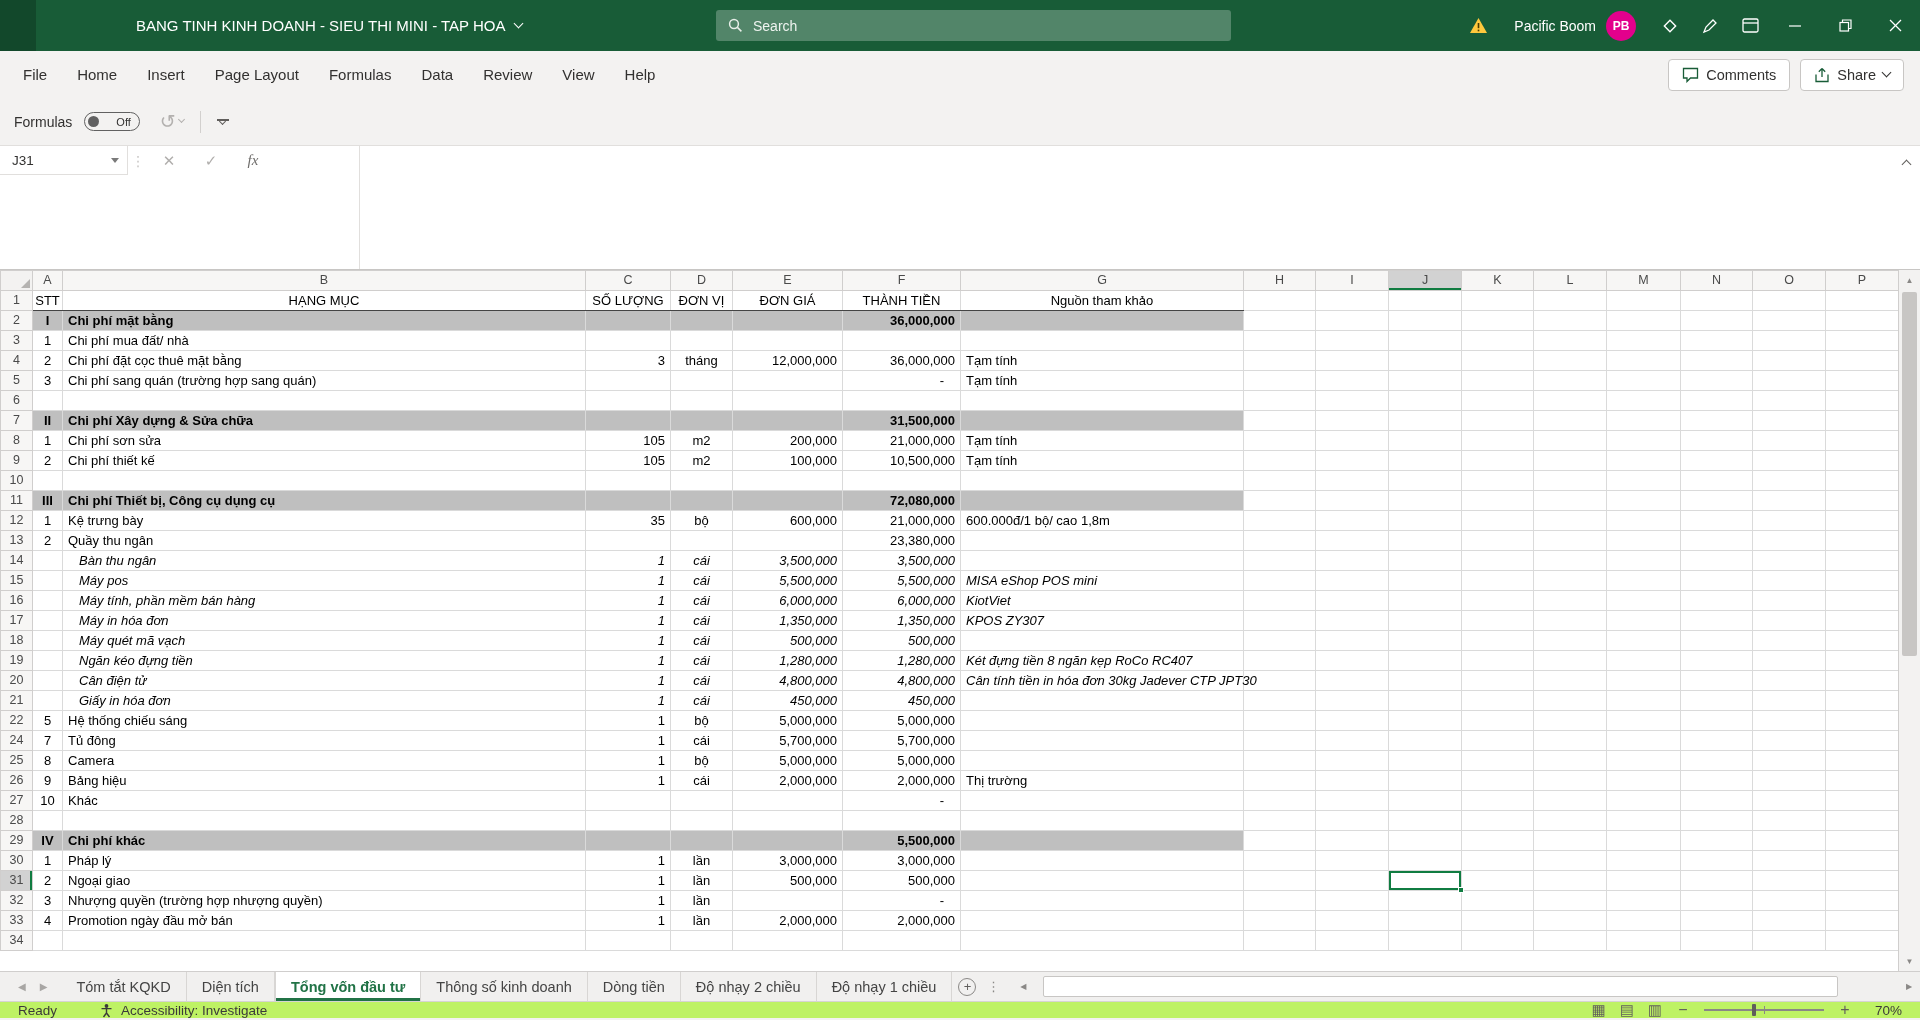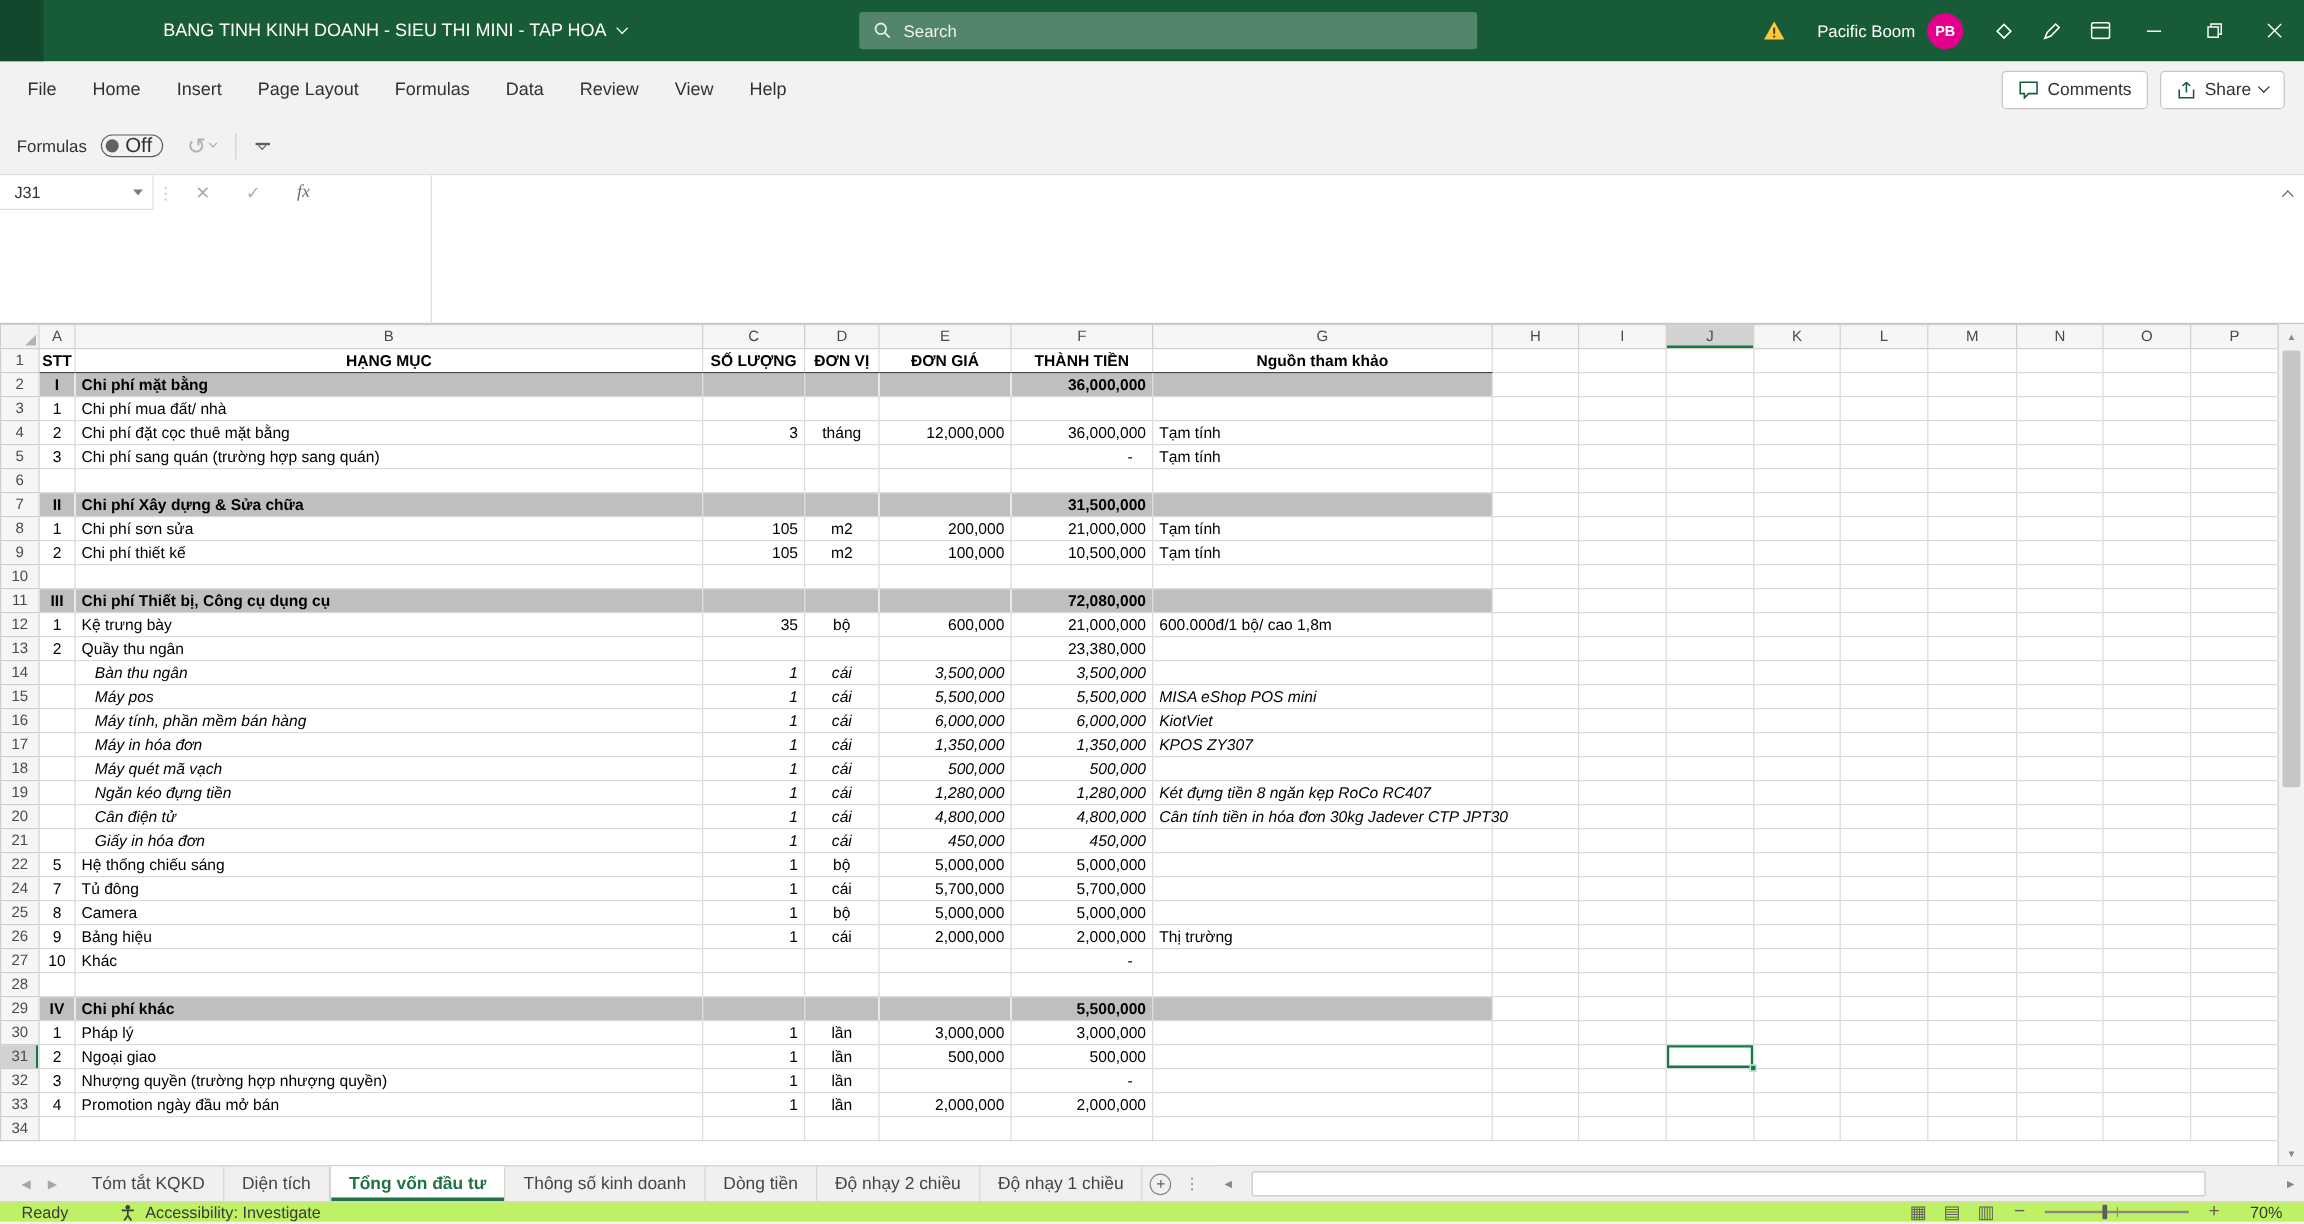--- a/index.html
+++ b/index.html
@@ -26,21 +26,21 @@
   .menu-item { padding:7px 15px; font-size:15px; color:#323130; cursor:default; }
   .mb-right { margin-left:auto; display:flex; align-items:center; gap:10px; }
   .mb-btn { display:flex; align-items:center; gap:7px; background:#fff; border:1px solid #c8c6c4; border-radius:4px; height:32px; padding:0 13px; font-size:14.5px; color:#323130; }
   .mb-btn svg { display:block; }
 
   
   .qat { height:48px; display:flex; align-items:center; background:#f3f2f1; padding-left:14px; gap:12px; border-bottom:1px solid #e1dfdd; flex:0 0 auto; }
   .qat-label { font-size:14px; color:#323130; }
   .toggle { display:flex; align-items:center; gap:5px; border:1px solid #616161; border-radius:10px; height:19px; padding:0 8px 0 3px; }
   .toggle .knob { width:11px; height:11px; border-radius:50%; background:#616161; }
-  .toggle .state { font-size:17px; color:#323130; }
+  .toggle .state { font-size:11px; color:#323130;margin-left:12px; }
   .undo-group { display:flex; align-items:center; gap:3px; color:#b3b1af; font-size:19px; margin-left:8px; }
   .undo-group .chev { border-color:#b3b1af; width:5px; height:5px; }
   .qat-sep { width:1px; height:22px; background:#d2d0ce; margin:0 4px; }
   .qat-custom { display:flex; flex-direction:column; align-items:center; gap:2px; color:#605e5c; }
   .qat-custom .bar { width:12px; height:2px; background:#605e5c; }
   .qat-custom .chev { width:5px; height:5px; }
 
   
   .formula-bar { height:124px; background:#fff; border-bottom:1px solid #c8c6c4; display:flex; position:relative; flex:0 0 auto; }
   .fb-left { width:360px; flex:0 0 auto; border-right:1px solid #e1dfdd; display:flex; align-items:flex-start; }
@@ -65,21 +65,21 @@
   th.colhead.hl { box-shadow: inset 0 -2px 0 #107c41; }
   td.rowhead { background:#f7f6f5; color:#4a4a4a; font-size:12.5px; border:1px solid #d0cecd; text-align:center; padding:0; }
   td.rowhead.hl { box-shadow: inset -2px 0 0 #107c41; }
   .grid td.cell { border:1px solid #dadada; border-top:none; color:#000; }
   .grid td.c-a { text-align:center; padding:0 1px; }
   .grid td.c-c, .grid td.c-e, .grid td.c-f { text-align:right; }
   .grid td.c-d { text-align:center; }
   .grid td.sec { background:#bfbfbf; font-weight:bold; }
   .grid td.ital { font-style:italic; }
   .grid td.ital.c-b { padding-left:16px; }
-  .grid td.hdr { font-weight:bold; text-align:center;margin-top:44px; }
+  .grid td.hdr { font-weight:normal; text-align:center;margin-top:44px; }
   .grid td.b1 { border-bottom:1px solid #444; }
   .grid td.dash { padding-right:16px; }
   .grid td.spill { overflow:visible; border-right:none; }
   .grid td.sel { box-shadow: inset 0 0 0 2px #107c41; position:relative; overflow:visible; }
   .fill-handle { position:absolute; right:-3px; bottom:-3px; width:6px; height:6px; background:#107c41; border:1px solid #fff; z-index:3; }
 
   
   .vscroll { width:22px; flex:0 0 auto; background:#f3f2f1; border-left:1px solid #d0cecd; display:flex; flex-direction:column; }
   .vs-arrow { height:20px; display:flex; align-items:center; justify-content:center; font-size:8px; color:#8a8886; }
   .vs-track { flex:1; position:relative; }

